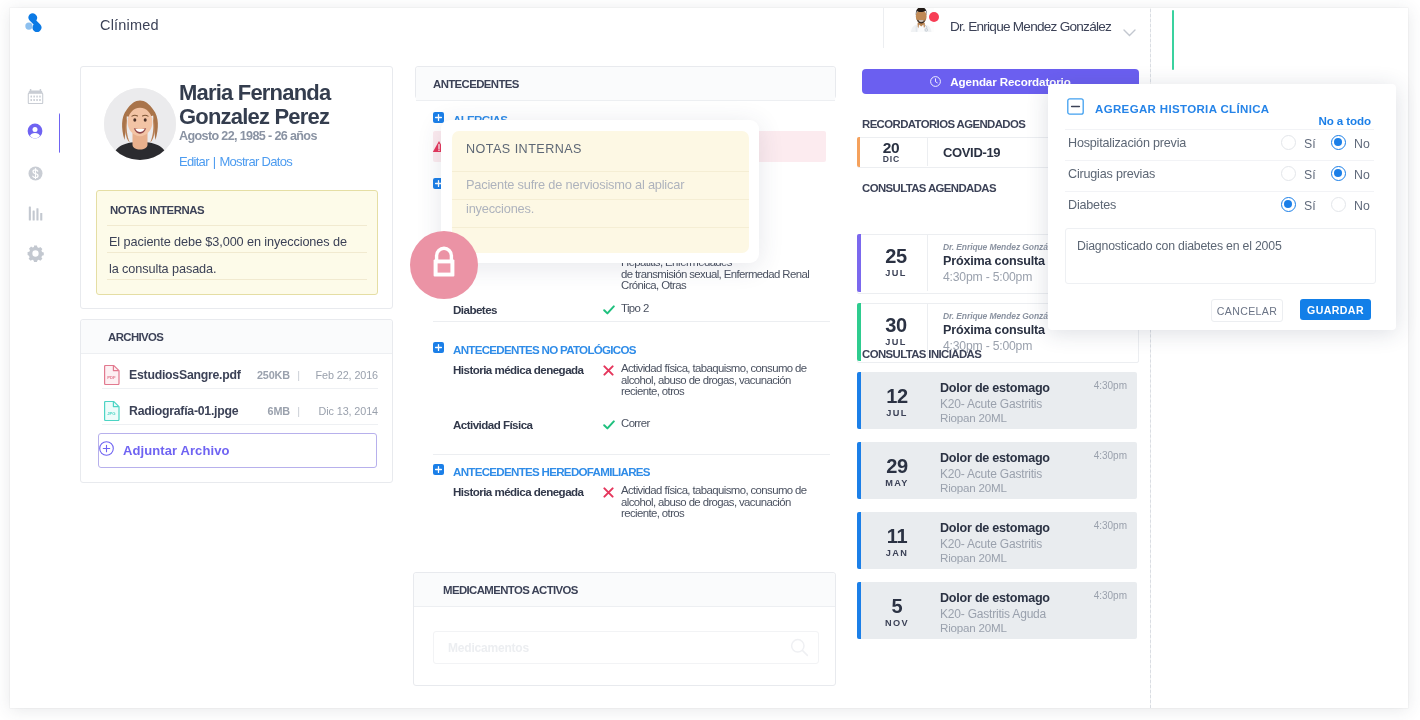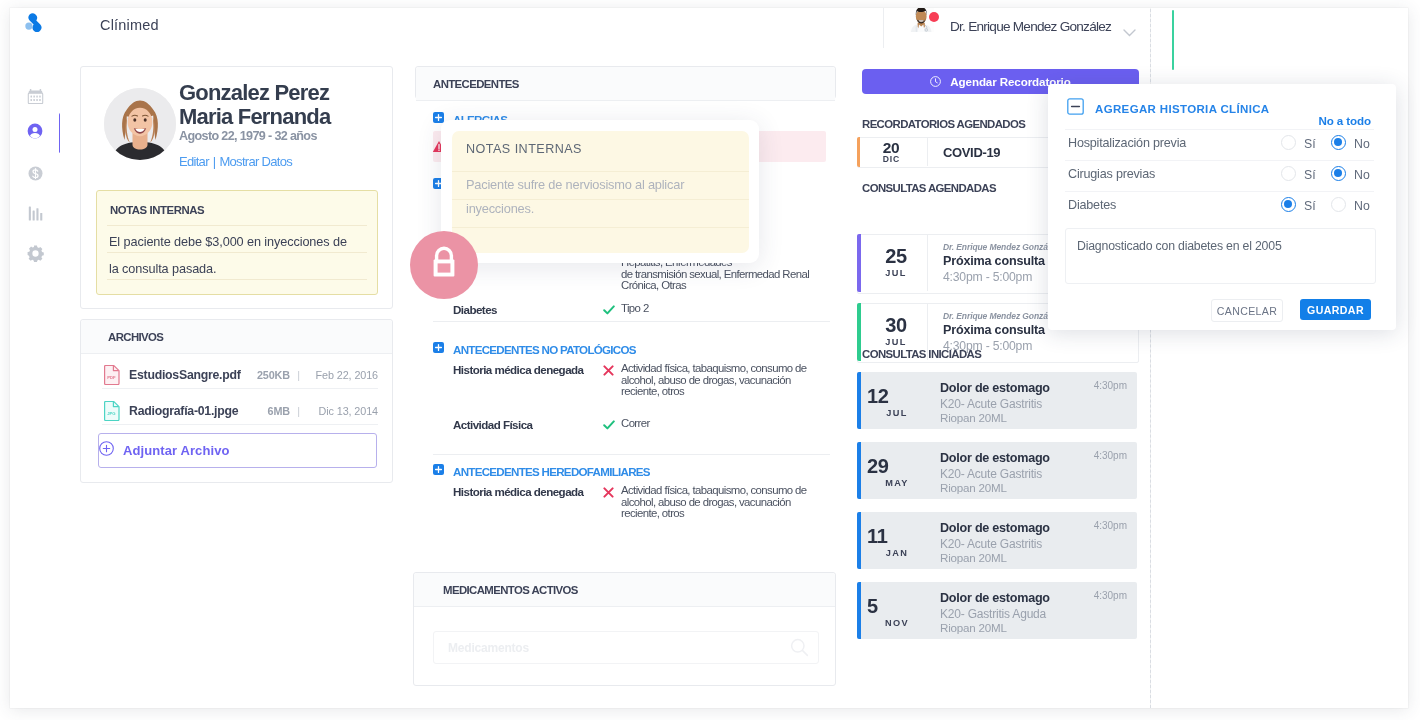--- a/index.html
+++ b/index.html
@@ -93,21 +93,21 @@
   .apcard{position:absolute;left:16px;width:280px;height:58px;border:1px solid #eceef1;border-radius:2px;background:#fff;margin-top:33px;}
   .apcard .stripe{position:absolute;left:-1px;top:-1px;width:4px;height:58px;border-radius:2px 0 0 2px;}
   .apcard .dd{position:absolute;left:8px;top:12px;width:60px;text-align:center;font-size:20px;font-weight:bold;color:#2b3243;line-height:19px;letter-spacing:-.3px;}
   .apcard .mm{position:absolute;left:8px;top:33px;width:60px;text-align:center;font-size:9.2px;font-weight:bold;color:#3c4257;letter-spacing:1.3px;}
   .apcard .vsep{position:absolute;left:69px;top:0;width:1px;height:56px;background:#eceef1;}
   .apcard .doc{position:absolute;left:85px;top:7px;font-size:8.5px;font-style:italic;font-weight:bold;color:#8b93a1;letter-spacing:-.1px;}
   .apcard .tt{position:absolute;left:85px;top:19px;font-size:12.6px;font-weight:bold;color:#2b3243;letter-spacing:-.2px;}
   .apcard .tm{position:absolute;left:85px;top:35px;font-size:12.2px;color:#9aa1ad;letter-spacing:-.2px;}
   .stcard{position:absolute;left:16px;width:280px;height:57px;background:#e9ecef;border-radius:2px;}
   .stcard .stripe{position:absolute;left:0;top:0;width:4px;height:57px;background:#1b7fe8;border-radius:2px 0 0 2px;}
-  .stcard .dd{position:absolute;left:10px;top:15px;width:60px;font-size:20px;font-weight:bold;color:#2b3243;line-height:19px;letter-spacing:-.3px;}
+  .stcard .dd{position:absolute;left:10px;top:15px;width:60px;text-align:center;font-size:20px;font-weight:bold;color:#2b3243;line-height:19px;letter-spacing:-.3px;}
   .stcard .mm{position:absolute;left:10px;top:36px;width:60px;text-align:center;font-size:9.2px;font-weight:bold;color:#3c4257;letter-spacing:1.3px;}
   .stcard .tt{position:absolute;left:83px;top:9px;font-size:12.6px;font-weight:bold;color:#2b3243;letter-spacing:-.25px;}
   .stcard .cc{position:absolute;left:83px;top:25px;font-size:12px;color:#9aa1ad;letter-spacing:-.2px;}
   .stcard .md{position:absolute;left:83px;top:39px;font-size:11.6px;color:#9aa1ad;letter-spacing:-.2px;}
   .stcard .tm{position:absolute;right:10px;top:8px;font-size:10px;color:#9aa1ad;}
   
   .dashline{position:absolute;left:1150px;top:9px;width:0;height:699px;border-left:1px dashed #d9dde3;}
   .greenline{position:absolute;left:1172px;top:10px;width:2px;height:60px;background:#3ad29f;border-radius:1px;}
   
   .modal{position:absolute;left:1048px;top:84px;width:348px;height:246px;background:#fff;border-radius:4px;
@@ -245,24 +245,24 @@
           <ellipse cx="36" cy="34" rx="12.4" ry="14.2" fill="#f3c4a5"></ellipse>
           <path d="M23.2 29.5c-1.4 10-.3 18.5 2.6 25-4.7-3.5-6.4-17.5-2.6-25zM48.8 29.5c1.4 10 .3 18.5-2.6 25 4.7-3.5 6.4-17.5 2.6-25z" fill="#b98054"></path>
           <path d="M29.8 40c2.4 1.4 10 1.4 12.4 0-1.2 3.8-3.4 5.7-6.2 5.7s-5-1.9-6.2-5.7z" fill="#8c4449"></path>
           <path d="M31.4 41.1h9.2c-.9 2-2.6 3-4.6 3s-3.7-1-4.6-3z" fill="#fff"></path>
           <ellipse cx="30.8" cy="32" rx="1.5" ry="1.8" fill="#4a3027"></ellipse>
           <ellipse cx="41.2" cy="32" rx="1.5" ry="1.8" fill="#4a3027"></ellipse>
           <path d="M28 28.1c1.7-1.1 3.8-1.1 5.5-.2M38.5 27.9c1.7-.9 3.8-.9 5.5.2" fill="none" stroke="#7f5737" stroke-width="1.1" stroke-linecap="round"></path>
         </svg>
       </div>
       <div class="pname">
+        <div>Maria Fernanda</div>
         <div>Gonzalez Perez</div>
-        <div>Maria Fernanda</div>
-      </div>
-      <div class="pmeta">Agosto 22, 1979 - 32 años</div>
+      </div>
+      <div class="pmeta">Agosto 22, 1985 - 26 años</div>
       <div class="plinks">
         <span>Editar</span><span class="sep">|</span><span>Mostrar Datos</span>
       </div>
       <div class="notes">
         <div class="rule" style="top:34px"></div>
           <div class="rule" style="top:61px"></div>
           <div class="rule" style="top:88px"></div>
         <div class="nt">NOTAS INTERNAS</div>
         <div class="nb">El paciente debe $3,000 en inyecciones de la consulta pasada.</div>
       </div>

